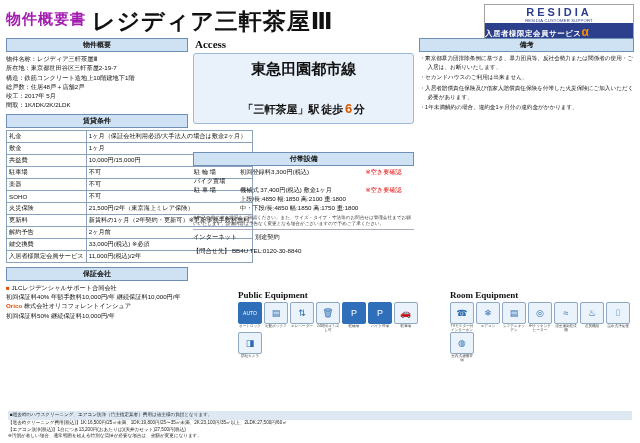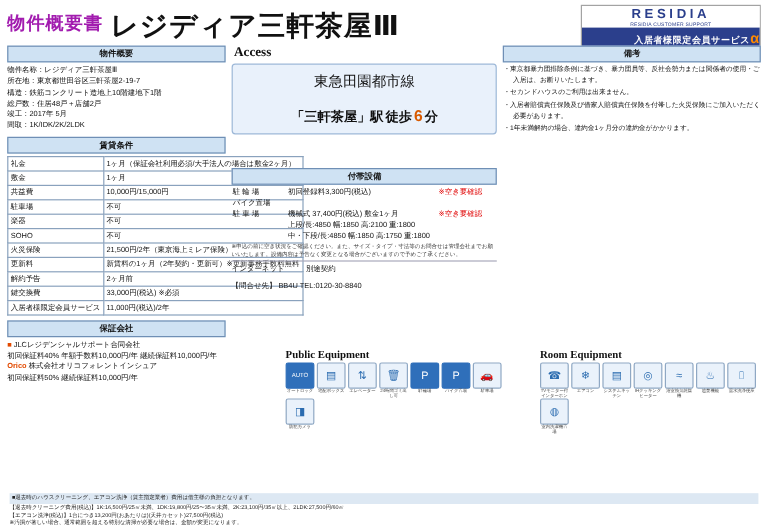--- a/index.html
+++ b/index.html
@@ -28,21 +28,21 @@
     margin-left:auto;width:150px;border:1px solid #a3a3a3;
     box-sizing:border-box;
   }
   .brand-top{
     background:#ffffff;color:#2b3f8c;text-align:center;
     padding:1px 0 0 0;
   }
   .brand-name{font-size:11px;font-weight:bold;letter-spacing:3px;}
   .brand-sub{font-size:4.2px;letter-spacing:.2px;color:#2b3f8c;}
   .brand-bottom{
-    background:#2b3f8c;color:#fff;text-align:right;font-size:7.5px;
+    background:#2b3f8c;color:#fff;text-align:left;font-size:7.5px;
     font-weight:bold;padding:2px 0;letter-spacing:.5px;
   }
   .brand-alpha{color:#ff8a00;font-size:12px;font-weight:bold;}
 
   
   .cols{display:flex;gap:5px;}
   .col-left{width:182px;}
   .col-mid{width:222px;}
   .col-right{width:215px;}
 
@@ -63,21 +63,21 @@
   .lbl{width:40px;background:#fff;white-space:nowrap;}
   .val{background:#fff;white-space:nowrap;}
   .tbl-plain td{border:none;height:auto;padding:0 1px;}
 
   
   .accesshead{font-size:11px;font-weight:bold;font-family:"Liberation Serif",serif;margin:0 0 3px 2px;}
   .access-card{
     background:#e9f1fb;border:1px solid #9db8d8;border-radius:3px;
     text-align:center;padding:6px 4px;
   }
-  .access-line{font-size:12px;font-weight:normal;margin-bottom:12px;}
+  .access-line{font-size:15px;font-weight:bold;margin-bottom:22px;}
   .access-sta{font-size:11px;font-weight:bold;}
   .access-min{font-size:13px;font-weight:bold;color:#d85a00;}
 
   
   .remarks{font-size:5.6px;line-height:1.55;}
   .remarks li{margin:0 0 2px 0;}
   .remarks ul{margin:0;padding-left:8px;list-style:none;}
   .remarks ul li:before{content:"・";margin-left:-8px;}
   .red{color:#e00000;}
   .note-small{font-size:4.6px;line-height:1.35;color:#333;}

